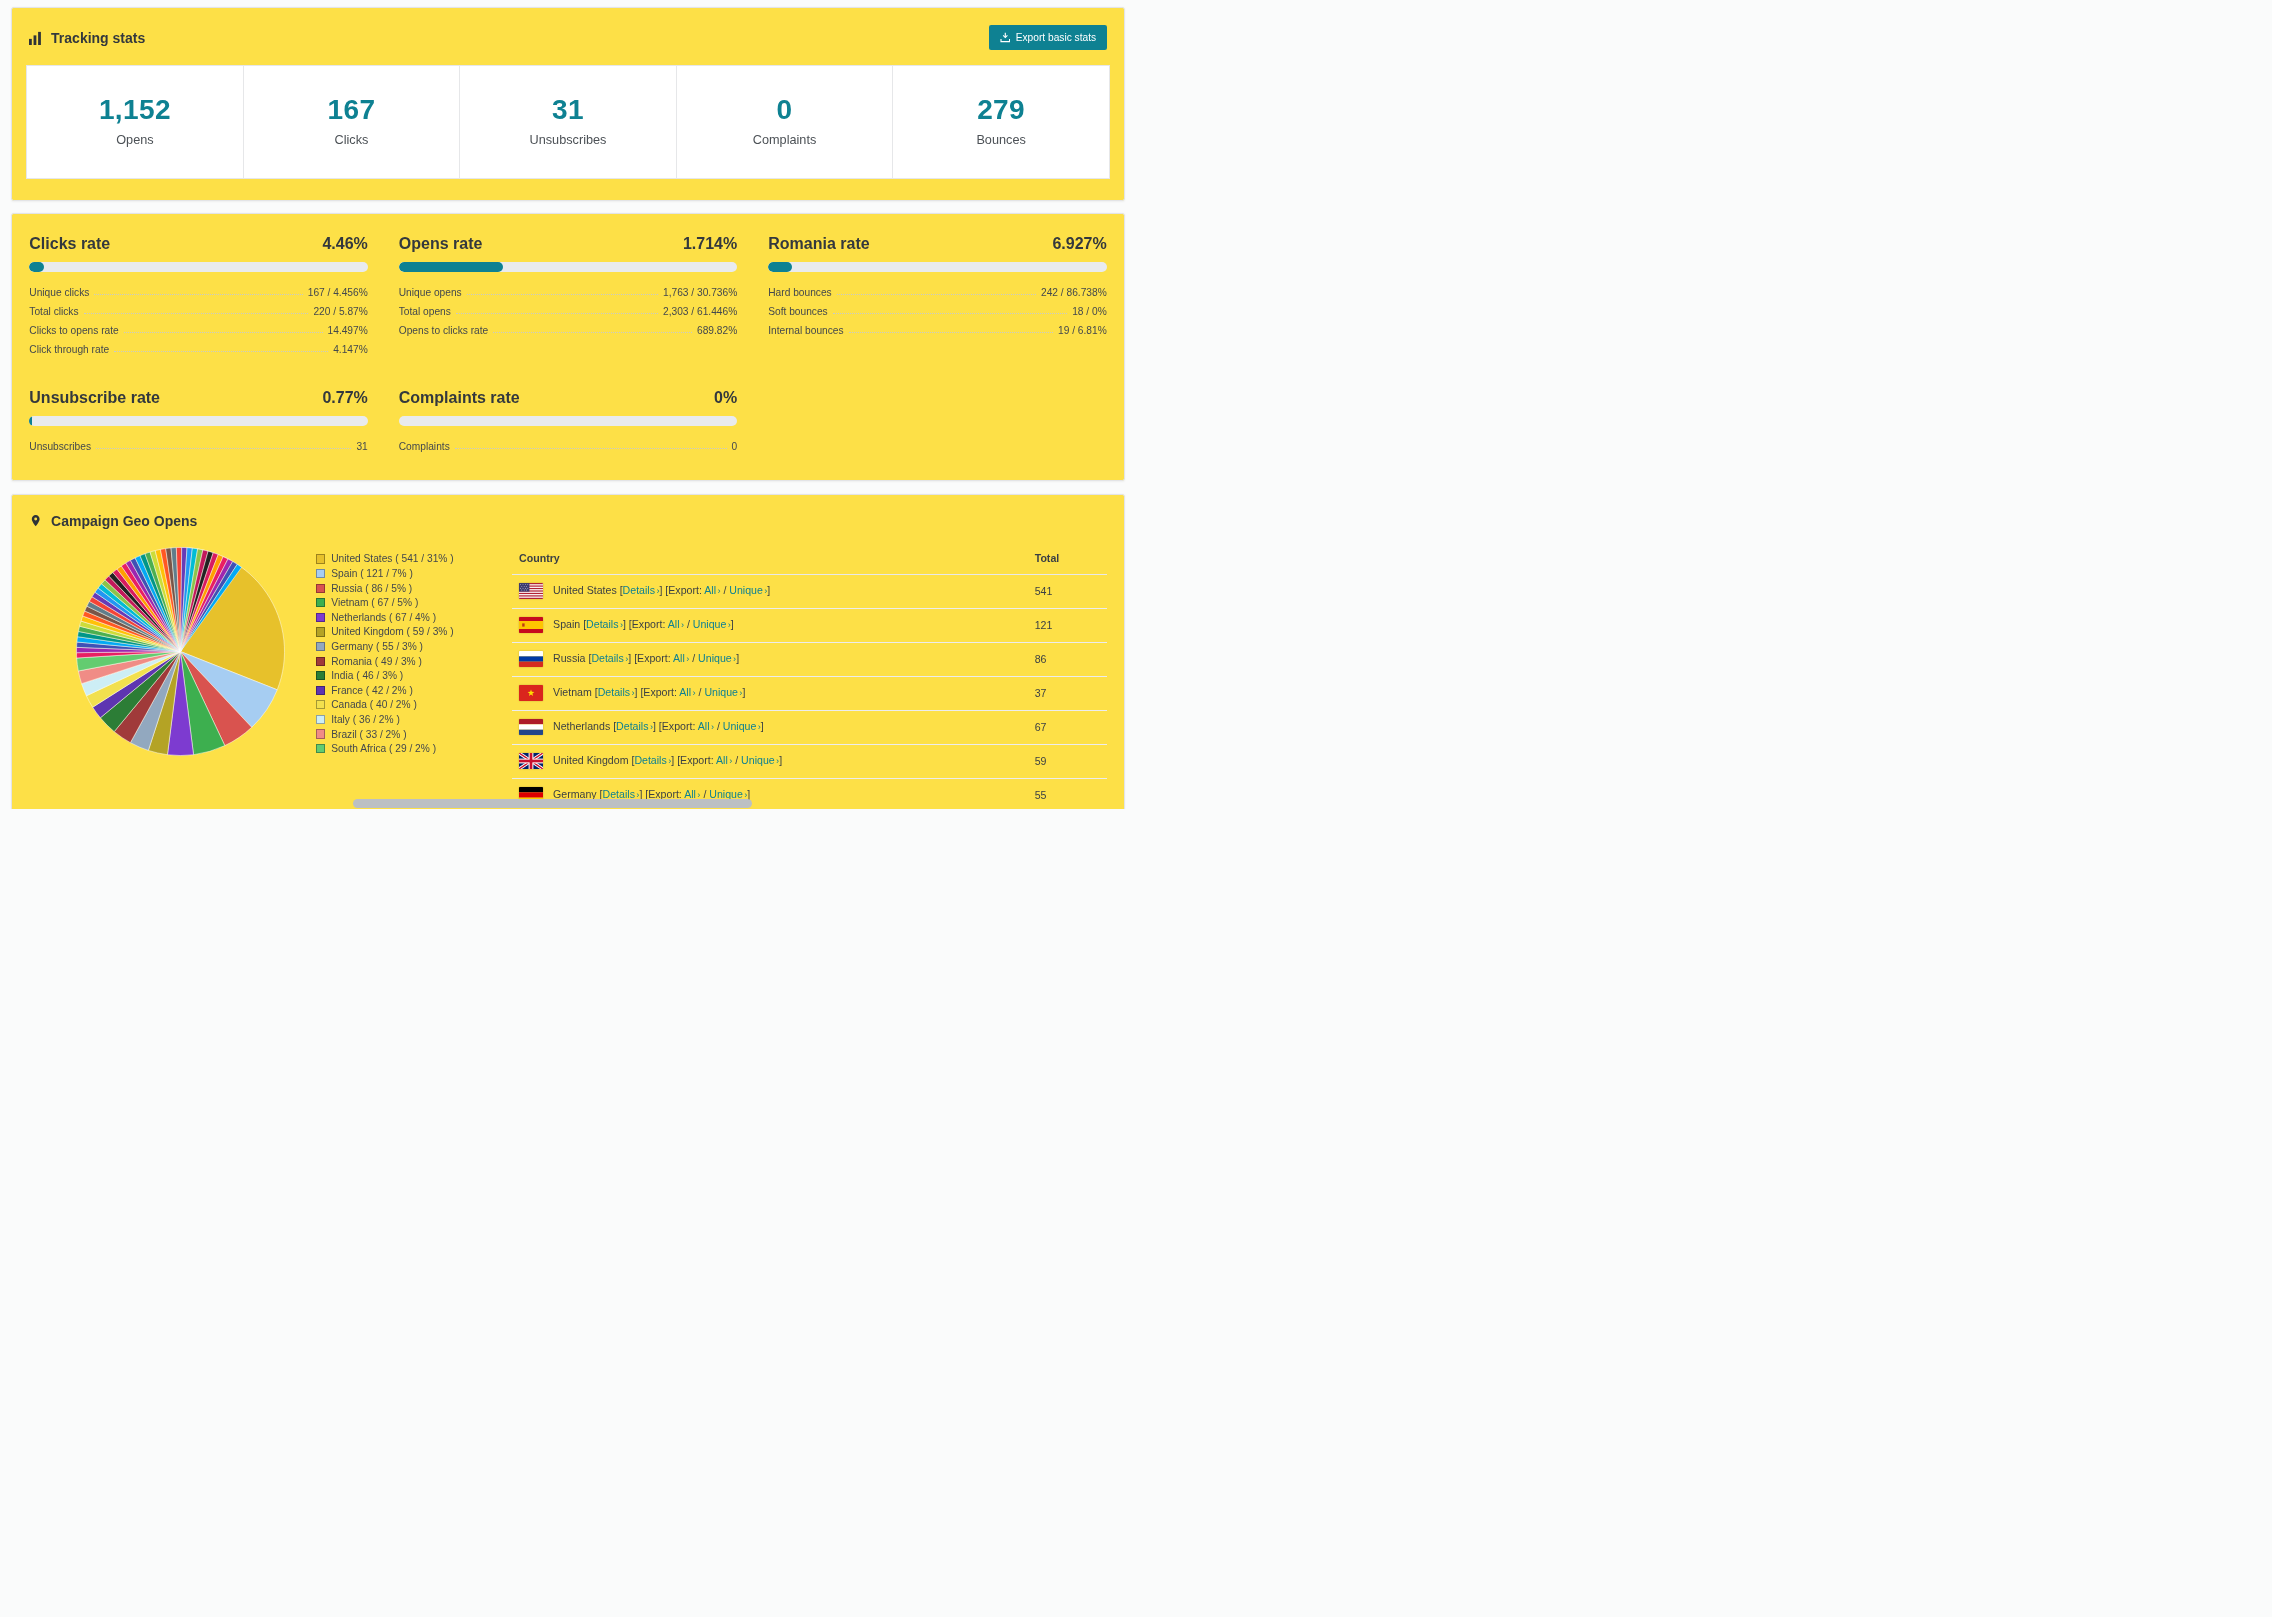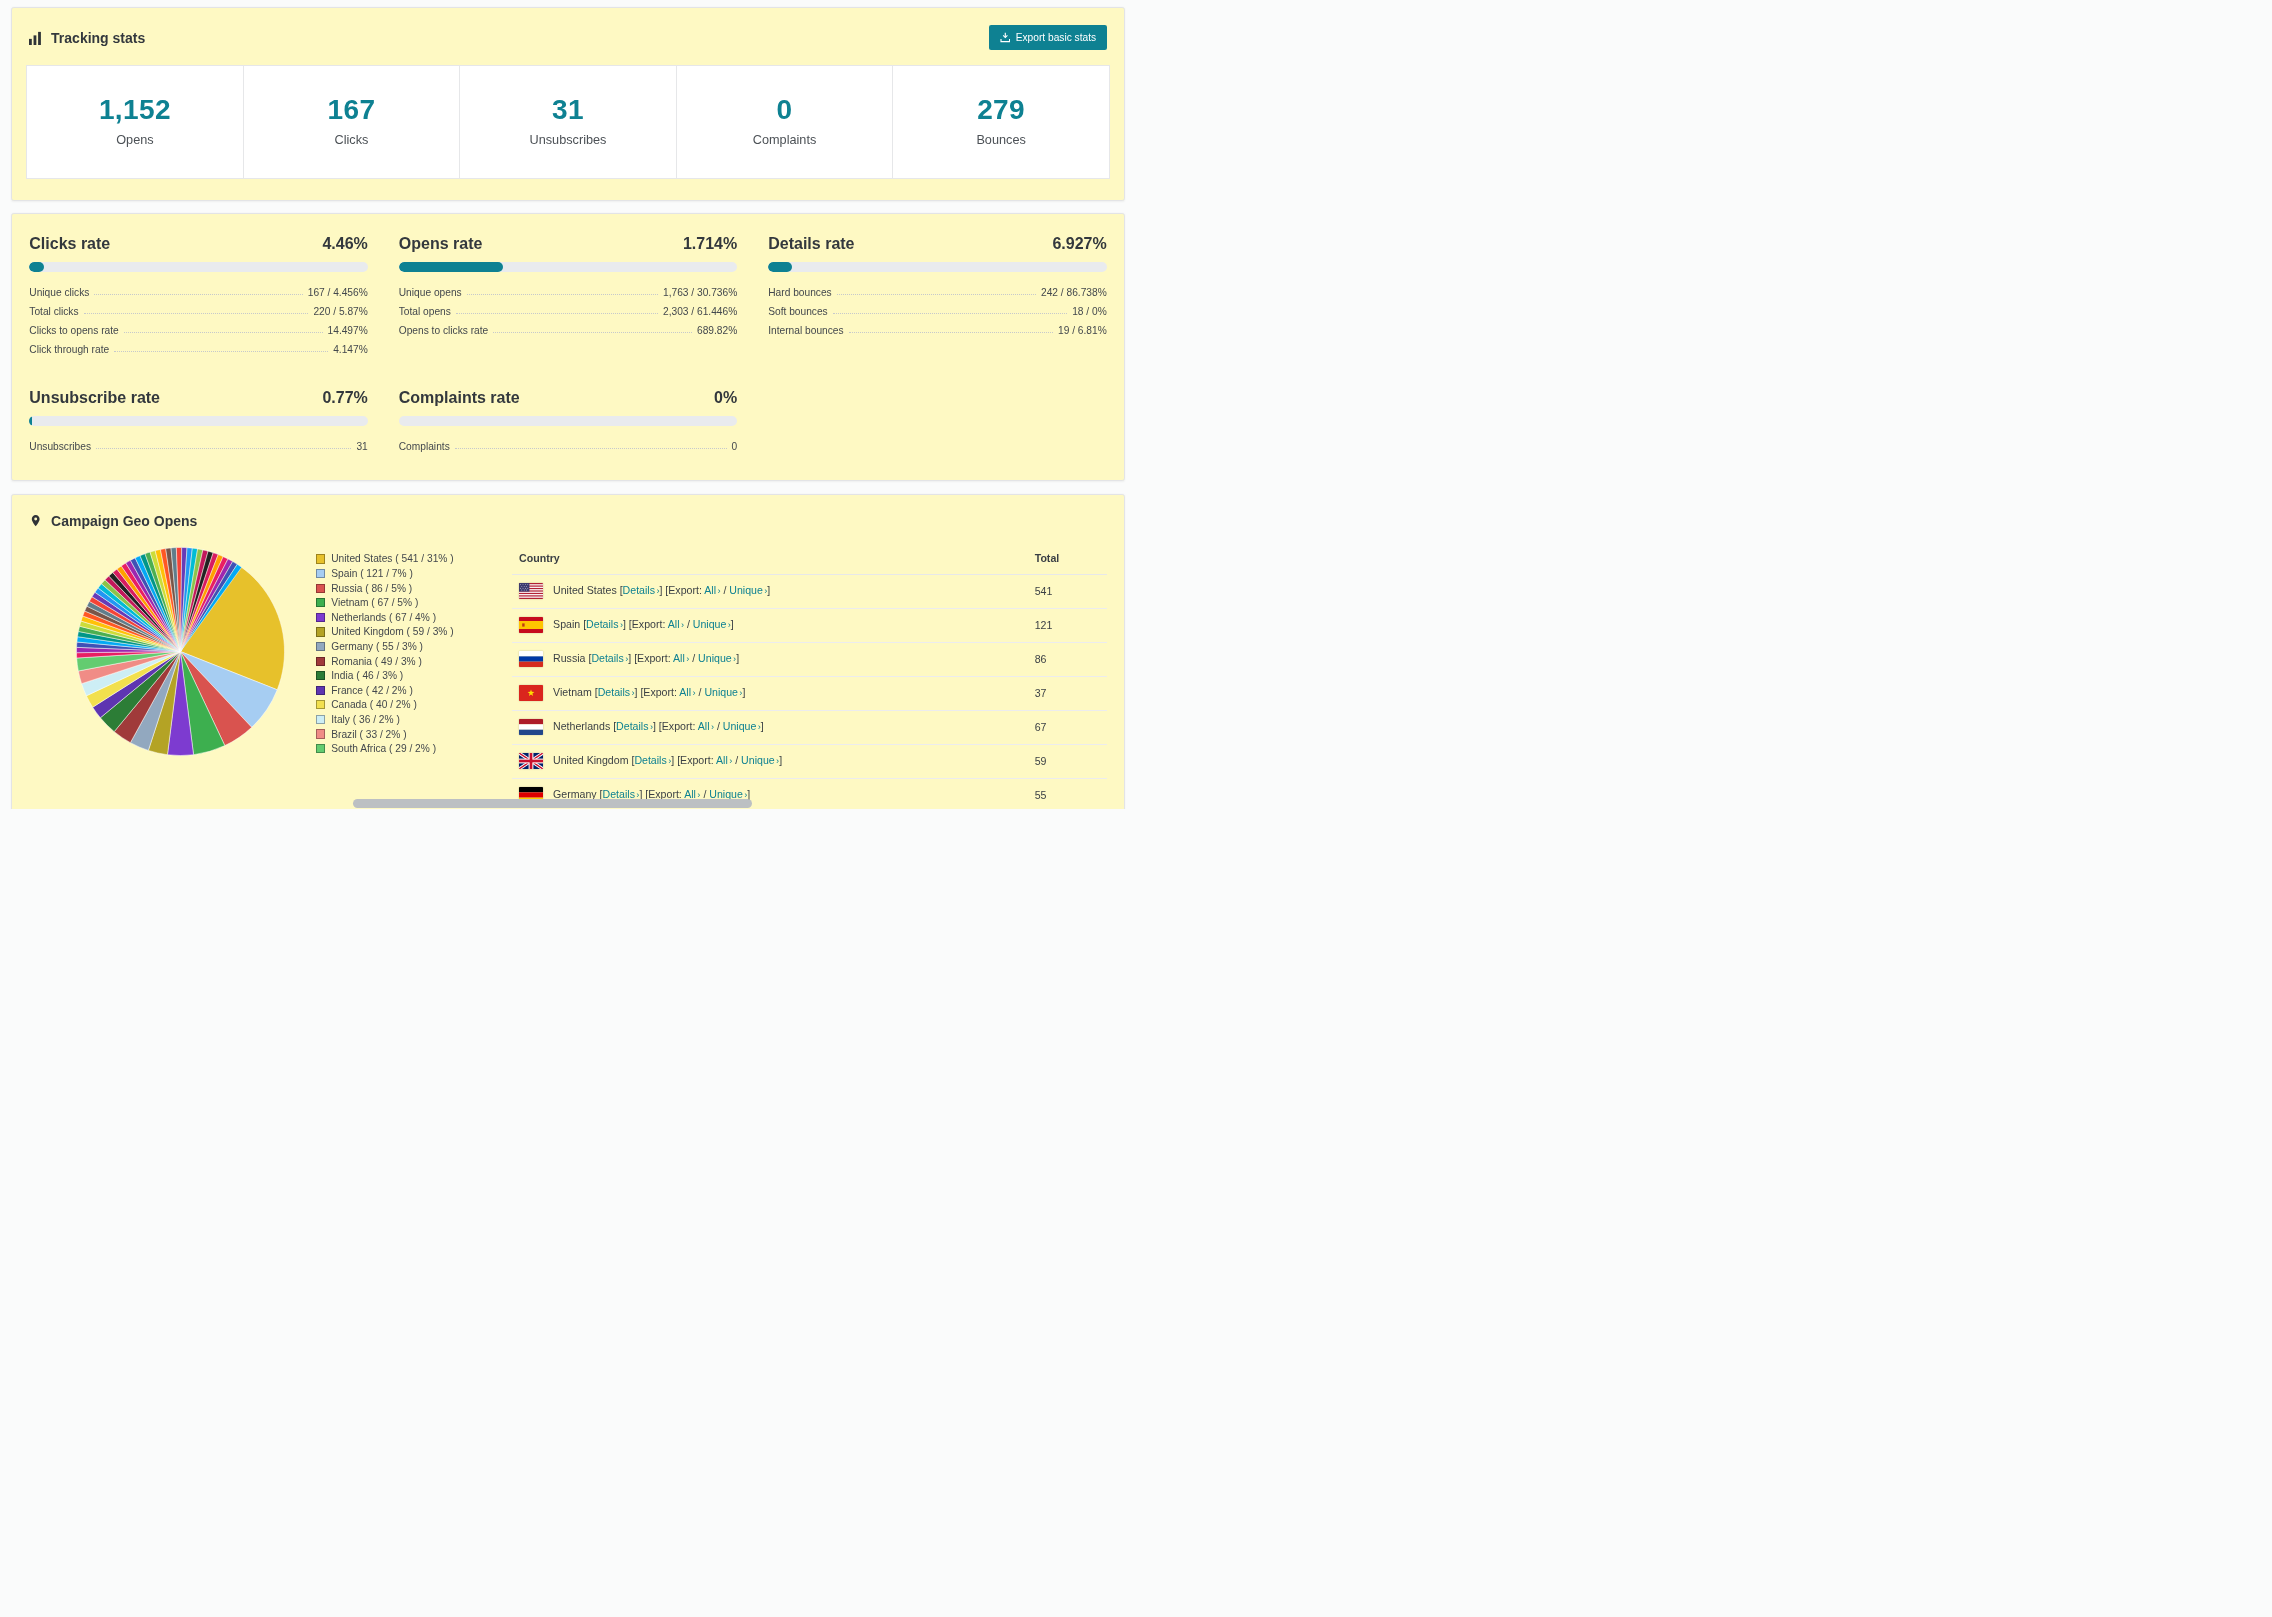--- a/index.html
+++ b/index.html
@@ -2,21 +2,21 @@
 <html style="--accent: #0e8192;font-size:11.3px"><head>
 <meta charset="utf-8">
 <style>
   *{box-sizing:border-box;}
   html,body{margin:0;padding:0;}
   body{
     width:1136px;height:809px;overflow:hidden;position:relative;
     background:#fafbfb;color:#383d42;
     font-family:"Liberation Sans", sans-serif;
   }
-  .card{background:#fef9c3;border:0.7px solid #e3e4e6;border-radius:2.8px;margin:0 11.3px 12.7px;box-shadow:0 0.7px 2.1px rgba(0,0,0,.05);}
+  .card{background:#fde047;border:0.7px solid #e3e4e6;border-radius:2.8px;margin:0 11.3px 12.7px;box-shadow:0 0.7px 2.1px rgba(0,0,0,.05);}
   #card-tracking{margin-top:7px;}
   .card-header{display:flex;align-items:center;justify-content:space-between;padding:17px 17px 14px;}
   .card-title{display:flex;align-items:center;gap:7.8px;font-size:14px;font-weight:bold;color:#33383d;}
   .card-title .icon{display:inline-flex;width:14px;height:14px;}
   .btn{display:inline-flex;align-items:center;gap:5.6px;background:var(--accent,#0e8192);color:#fff;
        font-size:10.2px;padding:7px 10.6px;border:none;border-radius:2.1px;cursor:pointer;font-family:inherit;}
   .btn svg{display:block;}
 
   
   .stats-row{display:flex;margin:1.4px 14px 21px;}
@@ -155,21 +155,21 @@
        <span class="val">2,303 / 61.446%</span>
      </div>
         <div class="rate-row">
        <span class="lbl">Opens to clicks rate</span>
        <span class="leader"></span>
        <span class="val">689.82%</span>
      </div>
      </div>
       <div class="rate-block">
        <div class="rate-head">
-         <span>Details rate</span>
+         <span>Romania rate</span>
          <span>6.927%</span>
        </div>
        <div class="bar">
          <div class="bar-fill" style="width:6.927%"></div>
        </div>
        <div class="rate-row">
        <span class="lbl">Hard bounces</span>
        <span class="leader"></span>
        <span class="val">242 / 86.738%</span>
      </div>

